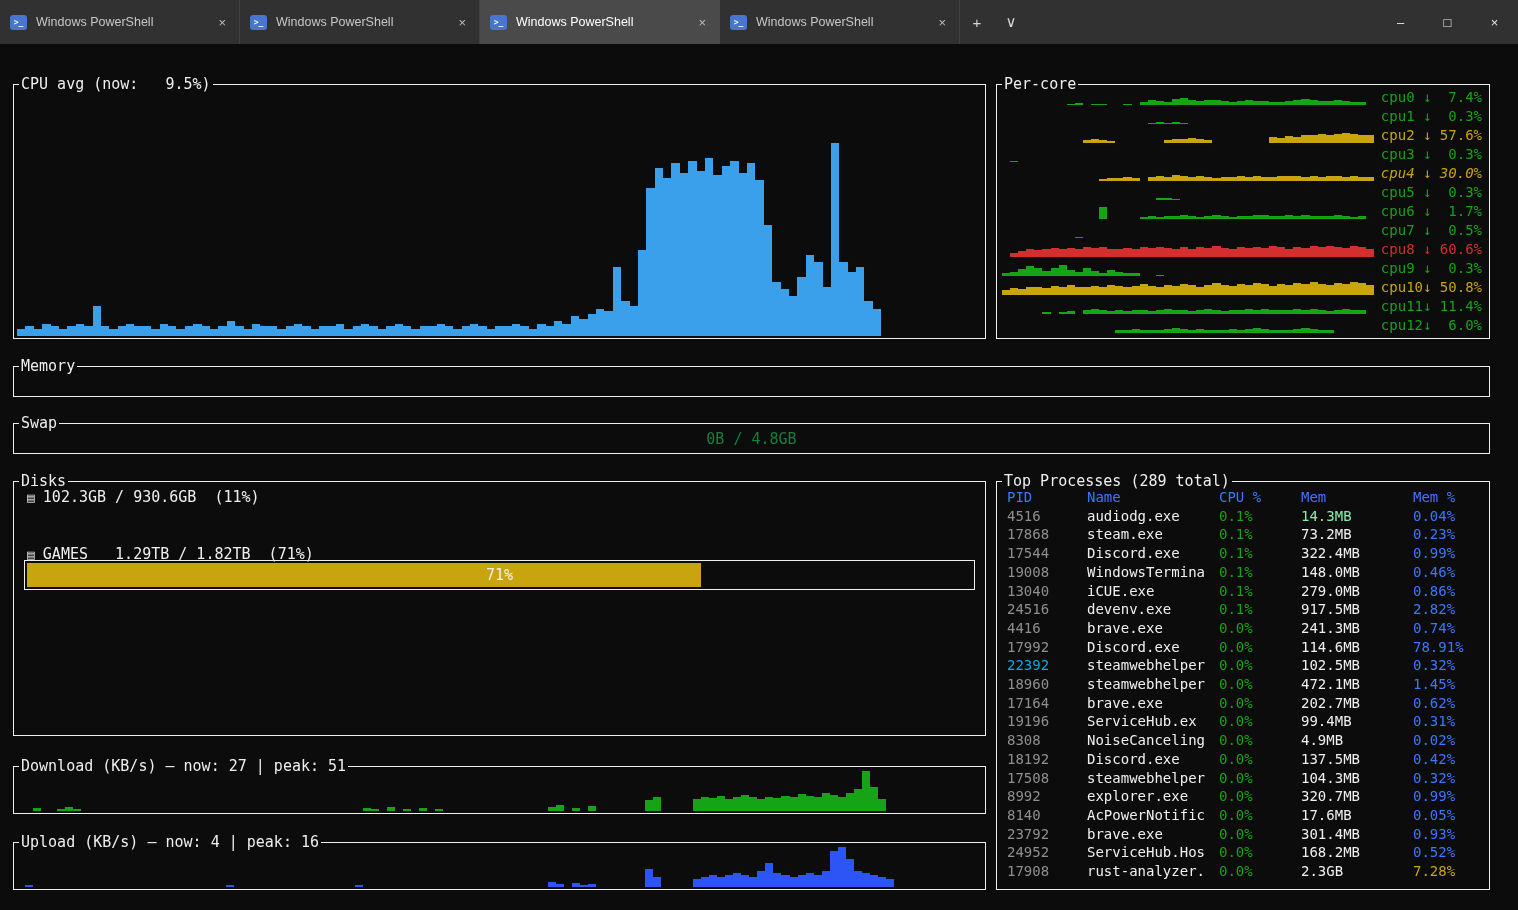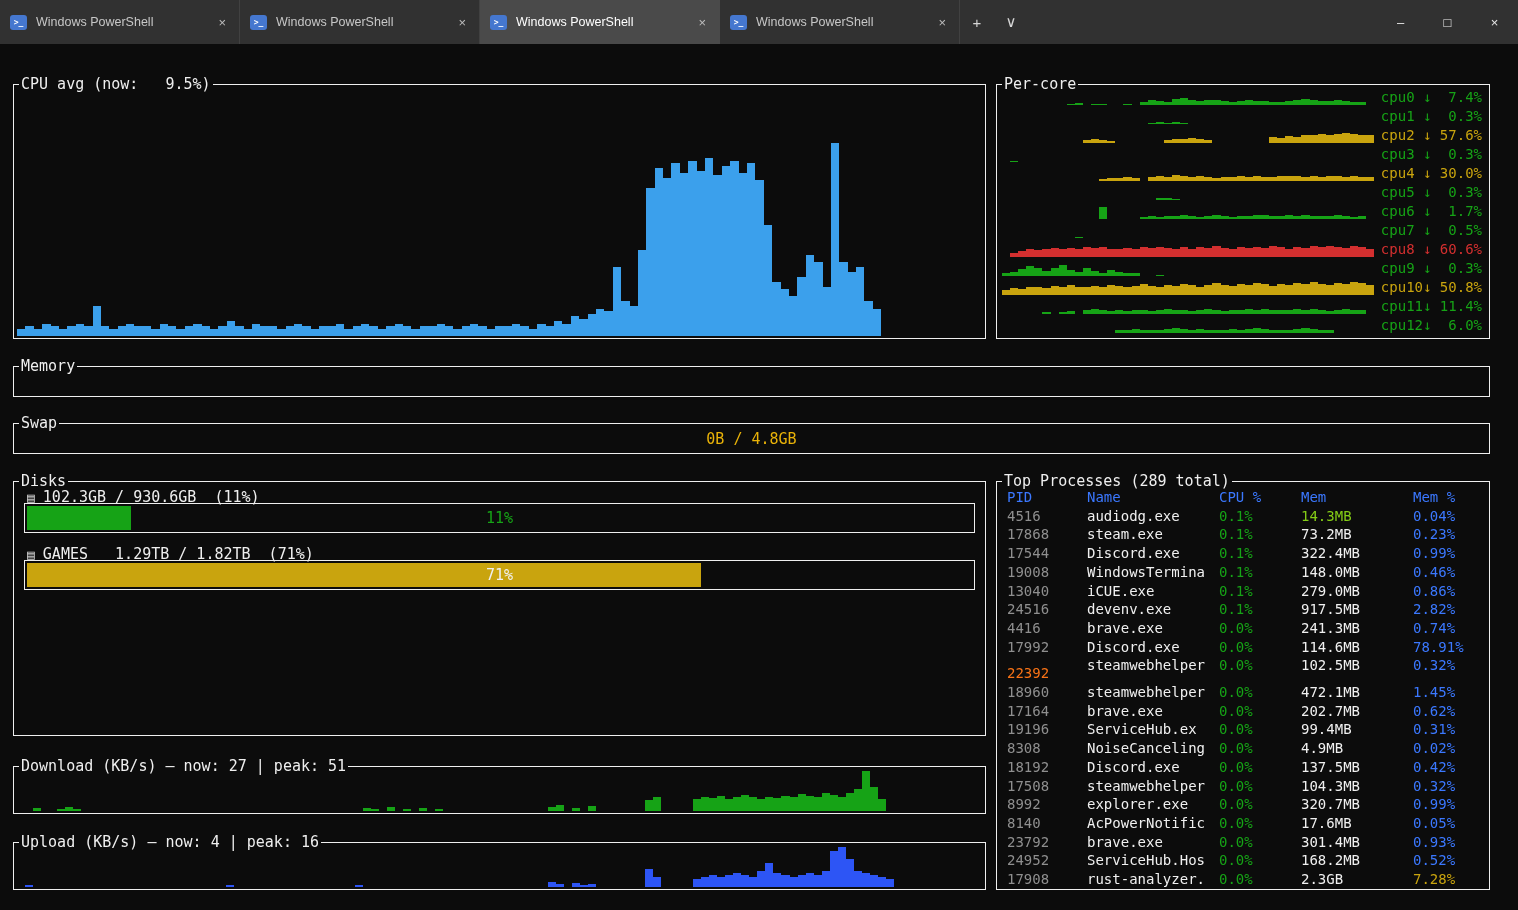--- a/index.html
+++ b/index.html
@@ -487,21 +487,21 @@
               <div class="bar" style="height: 24%; background: rgb(201, 164, 14);"></div>
               <div class="bar" style="height: 30%; background: rgb(201, 164, 14);"></div>
               <div class="bar" style="height: 26%; background: rgb(201, 164, 14);"></div>
               <div class="bar" style="height: 32%; background: rgb(201, 164, 14);"></div>
               <div class="bar" style="height: 28%; background: rgb(201, 164, 14);"></div>
               <div class="bar" style="height: 24%; background: rgb(201, 164, 14);"></div>
               <div class="bar" style="height: 30%; background: rgb(201, 164, 14);"></div>
               <div class="bar" style="height: 26%; background: rgb(201, 164, 14);"></div>
               <div class="bar" style="height: 22%; background: rgb(201, 164, 14);"></div>
             </div>
-            <div class="core-label" style="color: rgb(201, 164, 14);">cpu4 ↓ 30.0%</div>
+            <div class="core-label" style="color: rgb(201, 164, 14); font-style: italic;">cpu4 ↓ 30.0%</div>
           </div>
           <div class="core-row">
             <div class="core-spark">
               <div class="bar" style="height: 0%;"></div>
               <div class="bar" style="height: 0%;"></div>
               <div class="bar" style="height: 0%;"></div>
               <div class="bar" style="height: 0%;"></div>
               <div class="bar" style="height: 0%;"></div>
               <div class="bar" style="height: 0%;"></div>
               <div class="bar" style="height: 0%;"></div>
@@ -908,34 +908,30 @@
     </div>
 
     <div class="tui-box" id="memory-box">
       <span class="box-title">Memory</span>
     </div>
 
     <div class="tui-box" id="swap-box">
       <span class="box-title">Swap</span>
       <div class="meter">
         <div class="meter-fill" style="width: 0%; background: rgb(160, 44, 181);"></div>
-        <div class="meter-text" id="swap-text" style="color: #eab308;">0B / 4.8GB</div>
+        <div class="meter-text" id="swap-text" style="color: #15803d;">0B / 4.8GB</div>
       </div>
     </div>
 
     <div class="tui-box" id="disks-box">
       <span class="box-title">Disks</span>
 
       <div class="disk-label" id="disk-label-0">
         <span class="disk-icon">▤</span>
         <span>102.3GB / 930.6GB  (11%)</span>
-      </div>
-      <div class="disk-meter" id="disk-meter-0">
-        <div class="meter-fill" style="width: 11%; background: rgb(22, 163, 22);"></div>
-        <div class="meter-text" style="color: rgb(22, 163, 22);">11%</div>
       </div>
 
       <div class="disk-label" id="disk-label-1">
         <span class="disk-icon">▤</span>
         <span>GAMES   1.29TB / 1.82TB  (71%)</span>
       </div>
       <div class="disk-meter" id="disk-meter-1">
         <div class="meter-fill" style="width: 71%; background: rgb(201, 164, 14);"></div>
         <div class="meter-text" style="color: rgb(240, 240, 240);">71%</div>
       </div>
@@ -1197,29 +1193,29 @@
       <span class="box-title">Top Processes (289 total)</span>
       <div class="proc-table">
         <div class="proc-row proc-header">
           <div style="color: rgb(59, 120, 255);">PID</div>
           <div style="color: rgb(59, 120, 255);">Name</div>
           <div style="color: rgb(59, 120, 255);">CPU %</div>
           <div style="color: rgb(59, 120, 255);">Mem</div>
           <div style="color: rgb(59, 120, 255);">Mem %</div>
         </div>
         <div>
-            <div class="proc-row"><div style="color: rgb(143, 143, 143);">4516</div><div style="color: rgb(240, 240, 240);">audiodg.exe</div><div style="color: rgb(22, 163, 22);">0.1%</div><div style="color: #84cc16;">14.3MB</div><div style="color: rgb(59, 120, 255);">0.04%</div></div>
+            <div class="proc-row"><div style="color: rgb(143, 143, 143);">4516</div><div style="color: rgb(240, 240, 240);">audiodg.exe</div><div style="color: rgb(22, 163, 22);">0.1%</div><div style="color: #86efac;">14.3MB</div><div style="color: rgb(59, 120, 255);">0.04%</div></div>
             <div class="proc-row"><div style="color: rgb(143, 143, 143);">17868</div><div style="color: rgb(240, 240, 240);">steam.exe</div><div style="color: rgb(22, 163, 22);">0.1%</div><div style="color: rgb(240, 240, 240);">73.2MB</div><div style="color: rgb(59, 120, 255);">0.23%</div></div>
             <div class="proc-row"><div style="color: rgb(143, 143, 143);">17544</div><div style="color: rgb(240, 240, 240);">Discord.exe</div><div style="color: rgb(22, 163, 22);">0.1%</div><div style="color: rgb(240, 240, 240);">322.4MB</div><div style="color: rgb(59, 120, 255);">0.99%</div></div>
             <div class="proc-row"><div style="color: rgb(143, 143, 143);">19008</div><div style="color: rgb(240, 240, 240);">WindowsTermina</div><div style="color: rgb(22, 163, 22);">0.1%</div><div style="color: rgb(240, 240, 240);">148.0MB</div><div style="color: rgb(59, 120, 255);">0.46%</div></div>
             <div class="proc-row"><div style="color: rgb(143, 143, 143);">13040</div><div style="color: rgb(240, 240, 240);">iCUE.exe</div><div style="color: rgb(22, 163, 22);">0.1%</div><div style="color: rgb(240, 240, 240);">279.0MB</div><div style="color: rgb(59, 120, 255);">0.86%</div></div>
             <div class="proc-row"><div style="color: rgb(143, 143, 143);">24516</div><div style="color: rgb(240, 240, 240);">devenv.exe</div><div style="color: rgb(22, 163, 22);">0.1%</div><div style="color: rgb(240, 240, 240);">917.5MB</div><div style="color: rgb(59, 120, 255);">2.82%</div></div>
             <div class="proc-row"><div style="color: rgb(143, 143, 143);">4416</div><div style="color: rgb(240, 240, 240);">brave.exe</div><div style="color: rgb(22, 163, 22);">0.0%</div><div style="color: rgb(240, 240, 240);">241.3MB</div><div style="color: rgb(59, 120, 255);">0.74%</div></div>
             <div class="proc-row"><div style="color: rgb(143, 143, 143);">17992</div><div style="color: rgb(240, 240, 240);">Discord.exe</div><div style="color: rgb(22, 163, 22);">0.0%</div><div style="color: rgb(240, 240, 240);">114.6MB</div><div style="color: rgb(59, 120, 255);">78.91%</div></div>
-            <div class="proc-row"><div style="color: #f97316; margin-top: 8px;">22392</div><div style="color: rgb(240, 240, 240);">steamwebhelper</div><div style="color: rgb(22, 163, 22);">0.0%</div><div style="color: rgb(240, 240, 240);">102.5MB</div><div style="color: rgb(59, 120, 255);">0.32%</div></div>
+            <div class="proc-row"><div style="color: #0ea5e9;">22392</div><div style="color: rgb(240, 240, 240);">steamwebhelper</div><div style="color: rgb(22, 163, 22);">0.0%</div><div style="color: rgb(240, 240, 240);">102.5MB</div><div style="color: rgb(59, 120, 255);">0.32%</div></div>
             <div class="proc-row"><div style="color: rgb(143, 143, 143);">18960</div><div style="color: rgb(240, 240, 240);">steamwebhelper</div><div style="color: rgb(22, 163, 22);">0.0%</div><div style="color: rgb(240, 240, 240);">472.1MB</div><div style="color: rgb(59, 120, 255);">1.45%</div></div>
             <div class="proc-row"><div style="color: rgb(143, 143, 143);">17164</div><div style="color: rgb(240, 240, 240);">brave.exe</div><div style="color: rgb(22, 163, 22);">0.0%</div><div style="color: rgb(240, 240, 240);">202.7MB</div><div style="color: rgb(59, 120, 255);">0.62%</div></div>
             <div class="proc-row"><div style="color: rgb(143, 143, 143);">19196</div><div style="color: rgb(240, 240, 240);">ServiceHub.ex</div><div style="color: rgb(22, 163, 22);">0.0%</div><div style="color: rgb(240, 240, 240);">99.4MB</div><div style="color: rgb(59, 120, 255);">0.31%</div></div>
             <div class="proc-row"><div style="color: rgb(143, 143, 143);">8308</div><div style="color: rgb(240, 240, 240);">NoiseCanceling</div><div style="color: rgb(22, 163, 22);">0.0%</div><div style="color: rgb(240, 240, 240);">4.9MB</div><div style="color: rgb(59, 120, 255);">0.02%</div></div>
             <div class="proc-row"><div style="color: rgb(143, 143, 143);">18192</div><div style="color: rgb(240, 240, 240);">Discord.exe</div><div style="color: rgb(22, 163, 22);">0.0%</div><div style="color: rgb(240, 240, 240);">137.5MB</div><div style="color: rgb(59, 120, 255);">0.42%</div></div>
             <div class="proc-row"><div style="color: rgb(143, 143, 143);">17508</div><div style="color: rgb(240, 240, 240);">steamwebhelper</div><div style="color: rgb(22, 163, 22);">0.0%</div><div style="color: rgb(240, 240, 240);">104.3MB</div><div style="color: rgb(59, 120, 255);">0.32%</div></div>
             <div class="proc-row"><div style="color: rgb(143, 143, 143);">8992</div><div style="color: rgb(240, 240, 240);">explorer.exe</div><div style="color: rgb(22, 163, 22);">0.0%</div><div style="color: rgb(240, 240, 240);">320.7MB</div><div style="color: rgb(59, 120, 255);">0.99%</div></div>
             <div class="proc-row"><div style="color: rgb(143, 143, 143);">8140</div><div style="color: rgb(240, 240, 240);">AcPowerNotific</div><div style="color: rgb(22, 163, 22);">0.0%</div><div style="color: rgb(240, 240, 240);">17.6MB</div><div style="color: rgb(59, 120, 255);">0.05%</div></div>
             <div class="proc-row"><div style="color: rgb(143, 143, 143);">23792</div><div style="color: rgb(240, 240, 240);">brave.exe</div><div style="color: rgb(22, 163, 22);">0.0%</div><div style="color: rgb(240, 240, 240);">301.4MB</div><div style="color: rgb(59, 120, 255);">0.93%</div></div>
             <div class="proc-row"><div style="color: rgb(143, 143, 143);">24952</div><div style="color: rgb(240, 240, 240);">ServiceHub.Hos</div><div style="color: rgb(22, 163, 22);">0.0%</div><div style="color: rgb(240, 240, 240);">168.2MB</div><div style="color: rgb(59, 120, 255);">0.52%</div></div>

